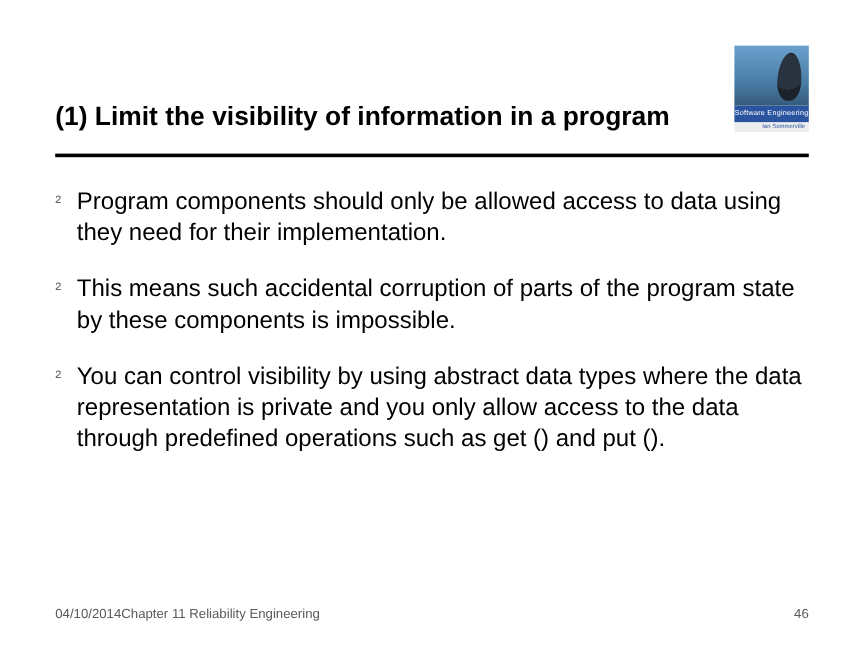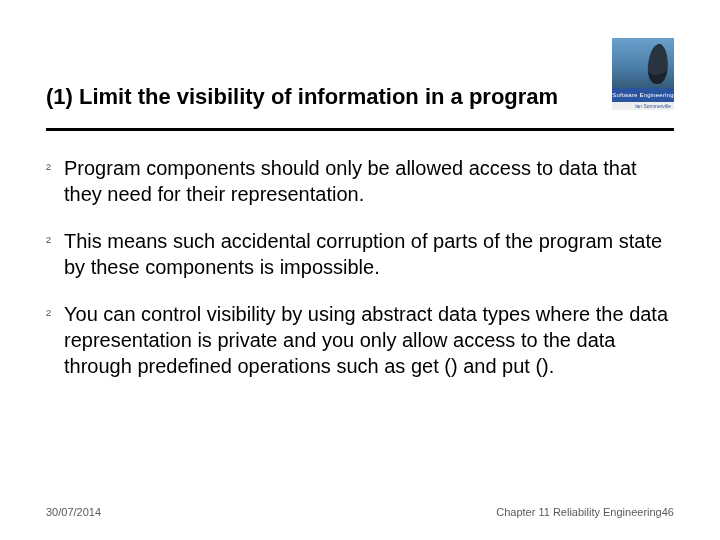--- a/index.html
+++ b/index.html
@@ -12,21 +12,21 @@
   .logo .photo .shape { position: absolute; right: 6px; top: 6px; width: 20px; height: 40px; background: radial-gradient(circle at 40% 40%, #2a3340 0 55%, #1b222b 55% 100%); border-radius: 50% 50% 45% 45% / 60% 60% 40% 40%; transform: rotate(4deg); }
   .logo .band { height: 14px; background: #2a54a0; color: #fff; font-size: 6px; display: flex; align-items: center; justify-content: center; letter-spacing: .2px; }
   .logo .sub { height: 8px; background: #eee; color: #2a54a0; font-size: 5px; display: flex; align-items: center; justify-content: flex-end; padding-right: 3px; }
   .divider { position: absolute; top: 128px; left: 46px; right: 46px; height: 3px; background: #000; }
   .content { position: absolute; top: 156px; left: 46px; right: 46px; }
   .bullet { display: flex; align-items: flex-start; margin-bottom: 22px; font-size: 20px; line-height: 1.28; }
   .bullet .mark { width: 18px; flex: 0 0 18px; font-size: 15px; color: #666; margin-top: 3px; }
   .bullet .txt { flex: 1; }
   .footer { position: absolute; bottom: 22px; left: 46px; right: 46px; display: flex; align-items: center; font-size: 11px; color: #5a5a5a; }
   .footer .left { flex: 0 0 auto; }
-  .footer .center { flex: 1; text-align: right; }
+  .footer .center { flex: 1; text-align: left; }
   .footer .right { flex: 0 0 auto; }
 </style>
 </head>
 <body>
 
 <div class="slide">
   <div class="title-row">
     <div class="title">(1) Limit the visibility of information in a program</div>
     <div class="logo">
       <div class="photo">
@@ -35,30 +35,30 @@
       <div class="band">Software Engineering</div>
       <div class="sub">Ian Sommerville</div>
     </div>
   </div>
 
   <div class="divider"></div>
 
   <div class="content">
     <div class="bullet">
       <div class="mark">²</div>
-      <div class="txt">Program components should only be allowed access to data that they need for their representation.</div>
+      <div class="txt">Program components should only be allowed access to data using they need for their implementation.</div>
     </div>
     <div class="bullet">
       <div class="mark">²</div>
       <div class="txt">This means such accidental corruption of parts of the program state by these components is impossible.</div>
     </div>
     <div class="bullet">
       <div class="mark">²</div>
       <div class="txt">You can control visibility by using abstract data types where the data representation is private and you only allow access to the data through predefined operations such as get () and put ().</div>
     </div>
   </div>
 
   <div class="footer">
-    <div class="left">30/07/2014</div>
+    <div class="left">04/10/2014</div>
     <div class="center">Chapter 11 Reliability Engineering</div>
     <div class="right">46</div>
   </div>
 </div>
 
 </body></html>

